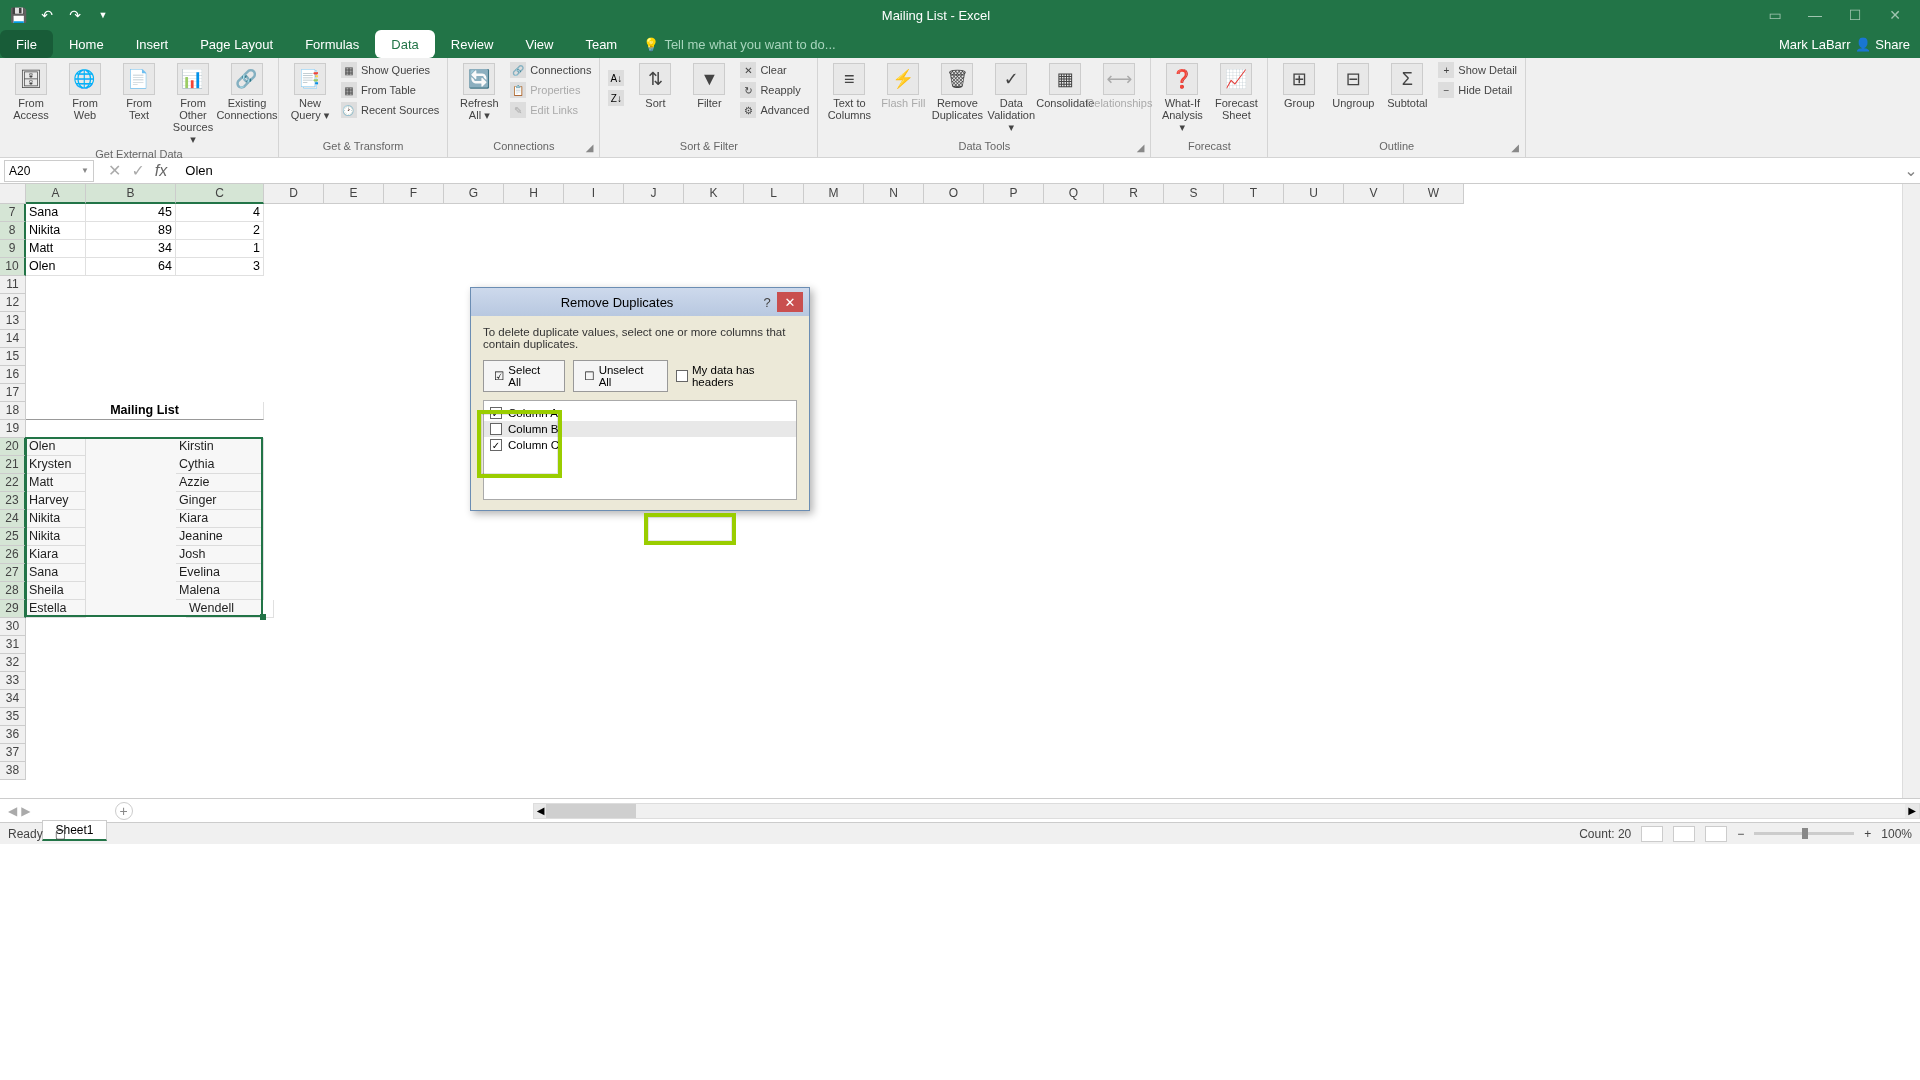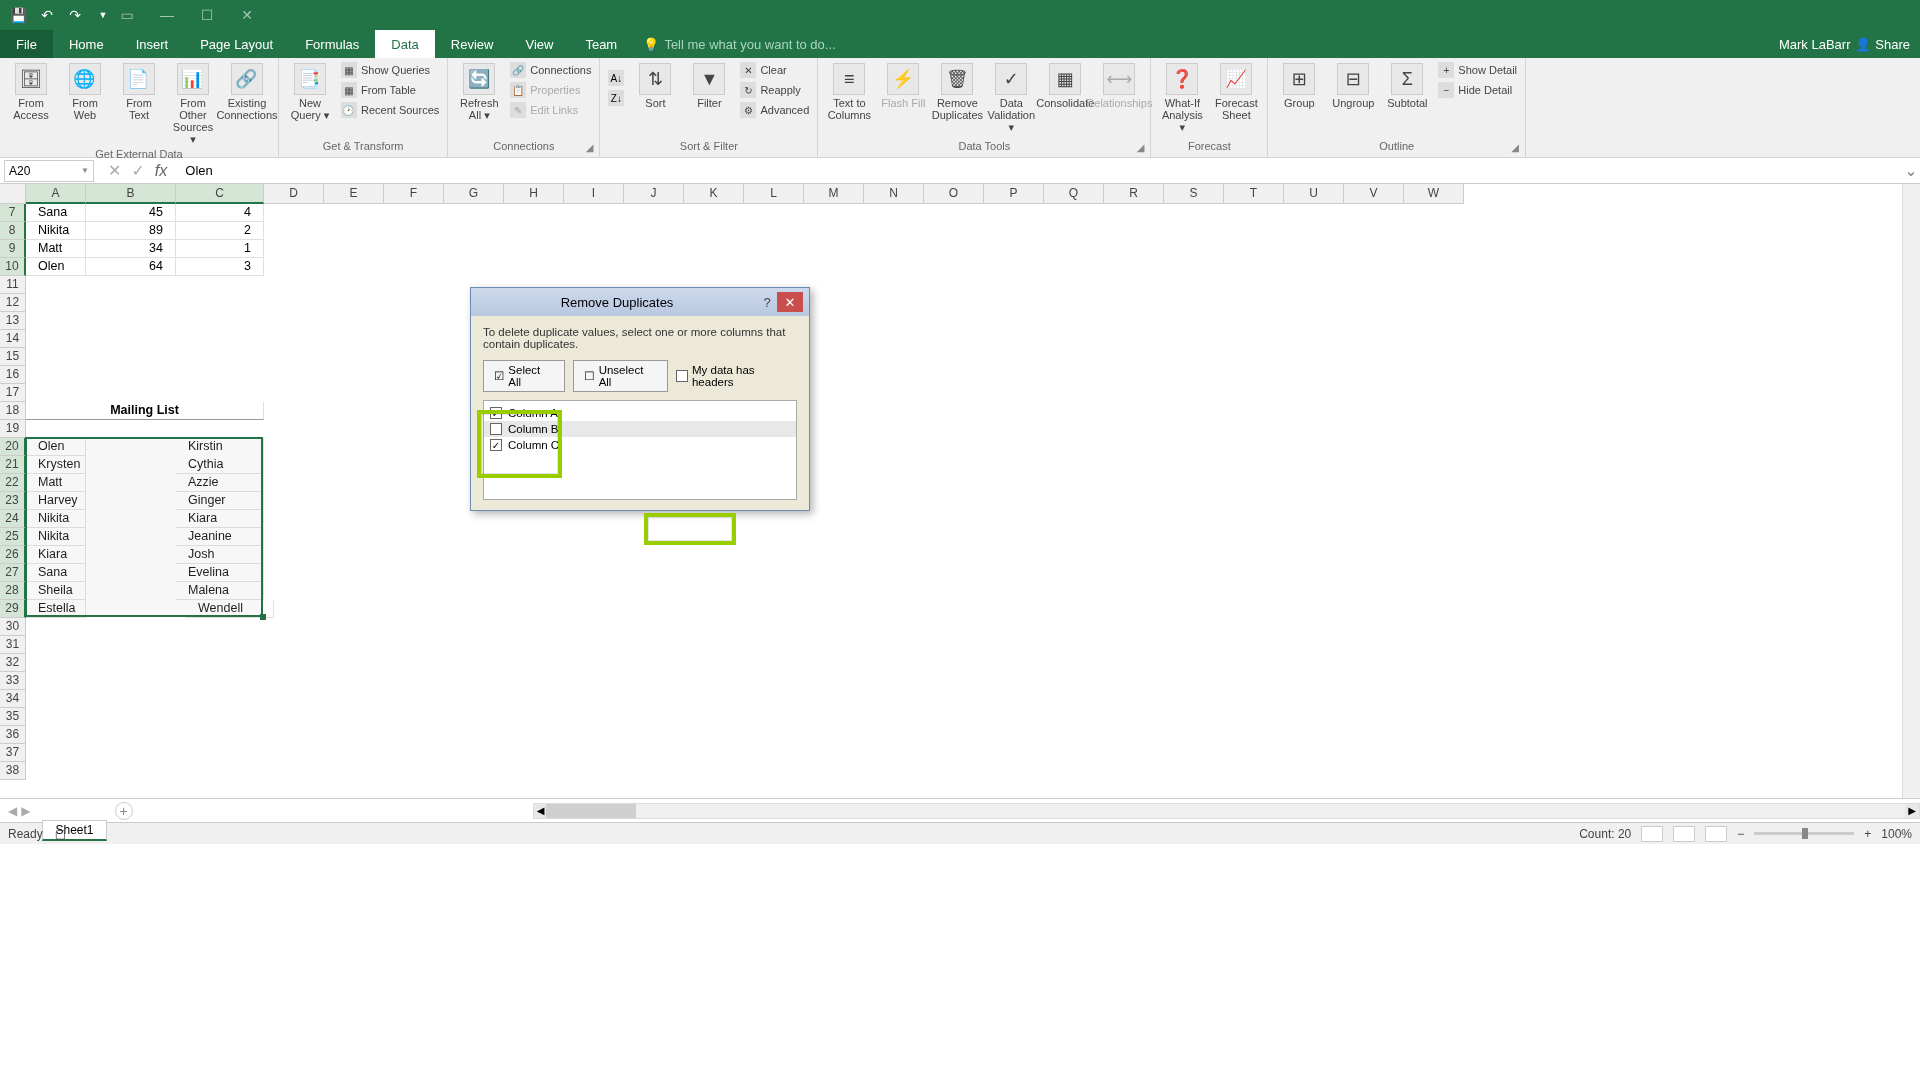--- a/index.html
+++ b/index.html
@@ -8,21 +8,21 @@
 
 .titlebar { height: 30px; background: #227447; display: flex; align-items: center; color: #fff; }
 .qat { display: flex; align-items: center; gap: 10px; padding-left: 10px; }
 .qat-icon { width: 18px; height: 18px; display: flex; align-items: center; justify-content: center; font-size: 14px; cursor: pointer; }
 .title-text { flex: 1; text-align: center; font-size: 13px; }
 .win-controls { display: flex; gap: 10px; padding-right: 10px; }
 .win-btn { width: 30px; height: 20px; display: flex; align-items: center; justify-content: center; font-size: 14px; cursor: pointer; color: #a0c5b0; }
 
 
 .ribbon-tabs { height: 28px; background: #227447; display: flex; align-items: stretch; padding-left: 0; }
-.tab { padding: 0 16px; color: #fff; font-size: 13px; display: flex; align-items: center; cursor: pointer; }
+.tab { padding: 0 16px; color: #fff; font-size: 13px; display: flex; align-items: center; cursor: pointer; border-radius: 6px; }
 .tab.file { background: #185c38; }
 .tab.active { background: #fff; color: #227447; }
 .tellme { display: flex; align-items: center; color: #a8d5bd; font-size: 13px; padding-left: 10px; gap: 5px; }
 .spacer { flex: 1; }
 .user-area { display: flex; align-items: center; color: #fff; font-size: 13px; padding-right: 10px; gap: 5px; }
 
 
 .ribbon { height: 100px; background: #f0f0f0; border-bottom: 1px solid #d4d4d4; display: flex; }
 .rgroup { border-right: 1px solid #d4d4d4; display: flex; flex-direction: column; padding: 3px 6px 1px 6px; }
 .rgroup-body { flex: 1; display: flex; align-items: flex-start; gap: 4px; }
@@ -44,21 +44,21 @@
 
 .grid-area { position: relative; overflow: hidden; }
 .grid-corner { width: 26px; height: 20px; border-right: 1px solid #ccc; border-bottom: 1px solid #ccc; background: #f0f0f0; position: absolute; top:0; left:0; }
 .col-headers { display: flex; position: absolute; top: 0; left: 26px; height: 20px; }
 .col-h { border-right: 1px solid #ccc; border-bottom: 1px solid #ccc; background: #f0f0f0; text-align: center; font-size: 12px; line-height: 19px; color: #444; }
 .col-h.sel { background: #d5e5d5; border-bottom: 2px solid #227447; }
 .row-headers { position: absolute; top: 20px; left: 0; width: 26px; }
 .row-h { height: 18px; border-right: 1px solid #ccc; border-bottom: 1px solid #ccc; background: #f0f0f0; text-align: center; font-size: 12px; line-height: 17px; color: #444; }
 .row-h.sel { background: #d5e5d5; border-right: 2px solid #227447; }
 .cells { position: absolute; top: 20px; left: 26px; }
-.cell { position: absolute; border-right: 1px solid #e0e0e0; border-bottom: 1px solid #e0e0e0; font-size: 12.5px; padding: 1px 12px; overflow: hidden; white-space: nowrap; background: #fff; }
+.cell { position: absolute; border-right: 1px solid #e0e0e0; border-bottom: 1px solid #e0e0e0; font-size: 12.5px; padding: 1px 3px; overflow: hidden; white-space: nowrap; background: #fff; }
 .cell.right { text-align: right; }
 .cell.mhead { font-weight: bold; text-align: center; border-bottom: 1px solid #999; }
 .selection-border { position: absolute; border: 2px solid #227447; background: rgba(200,200,200,0.15); pointer-events: none; }
 .sel-handle { position: absolute; width: 6px; height: 6px; background: #227447; }
 .scroll-h-end { position: absolute; right: 0; width: 18px; top: 0; bottom: 0; background: #f0f0f0; border-left: 1px solid #ddd; }
 
 
 .sheet-tabs { height: 24px; border-top: 1px solid #ccc; display: flex; align-items: center; background: #fff; font-size: 12px; }
 .sheet-nav { padding: 0 8px; display: flex; gap: 4px; color: #aaa; }
 .sheet-tab { border: 1px solid #ccc; border-bottom: 2px solid #227447; padding: 2px 12px; background: #fff; margin-left: 4px; margin-top: 39px; }
@@ -100,20 +100,21 @@
 </head>
 <body>
 
 <div class="titlebar">
   <div class="qat">
     <span class="qat-icon">💾</span>
     <span class="qat-icon">↶</span>
     <span class="qat-icon">↷</span>
     <span class="qat-icon" style="font-size:9px">▼</span>
   </div>
+  <div class="title-text">Mailing List - Excel</div>
   <div class="win-controls">
     <span class="win-btn">▭</span>
     <span class="win-btn">—</span>
     <span class="win-btn">☐</span>
     <span class="win-btn">✕</span>
   </div>
 </div>
 
 <div class="ribbon-tabs">
   <div class="tab file">File</div>

